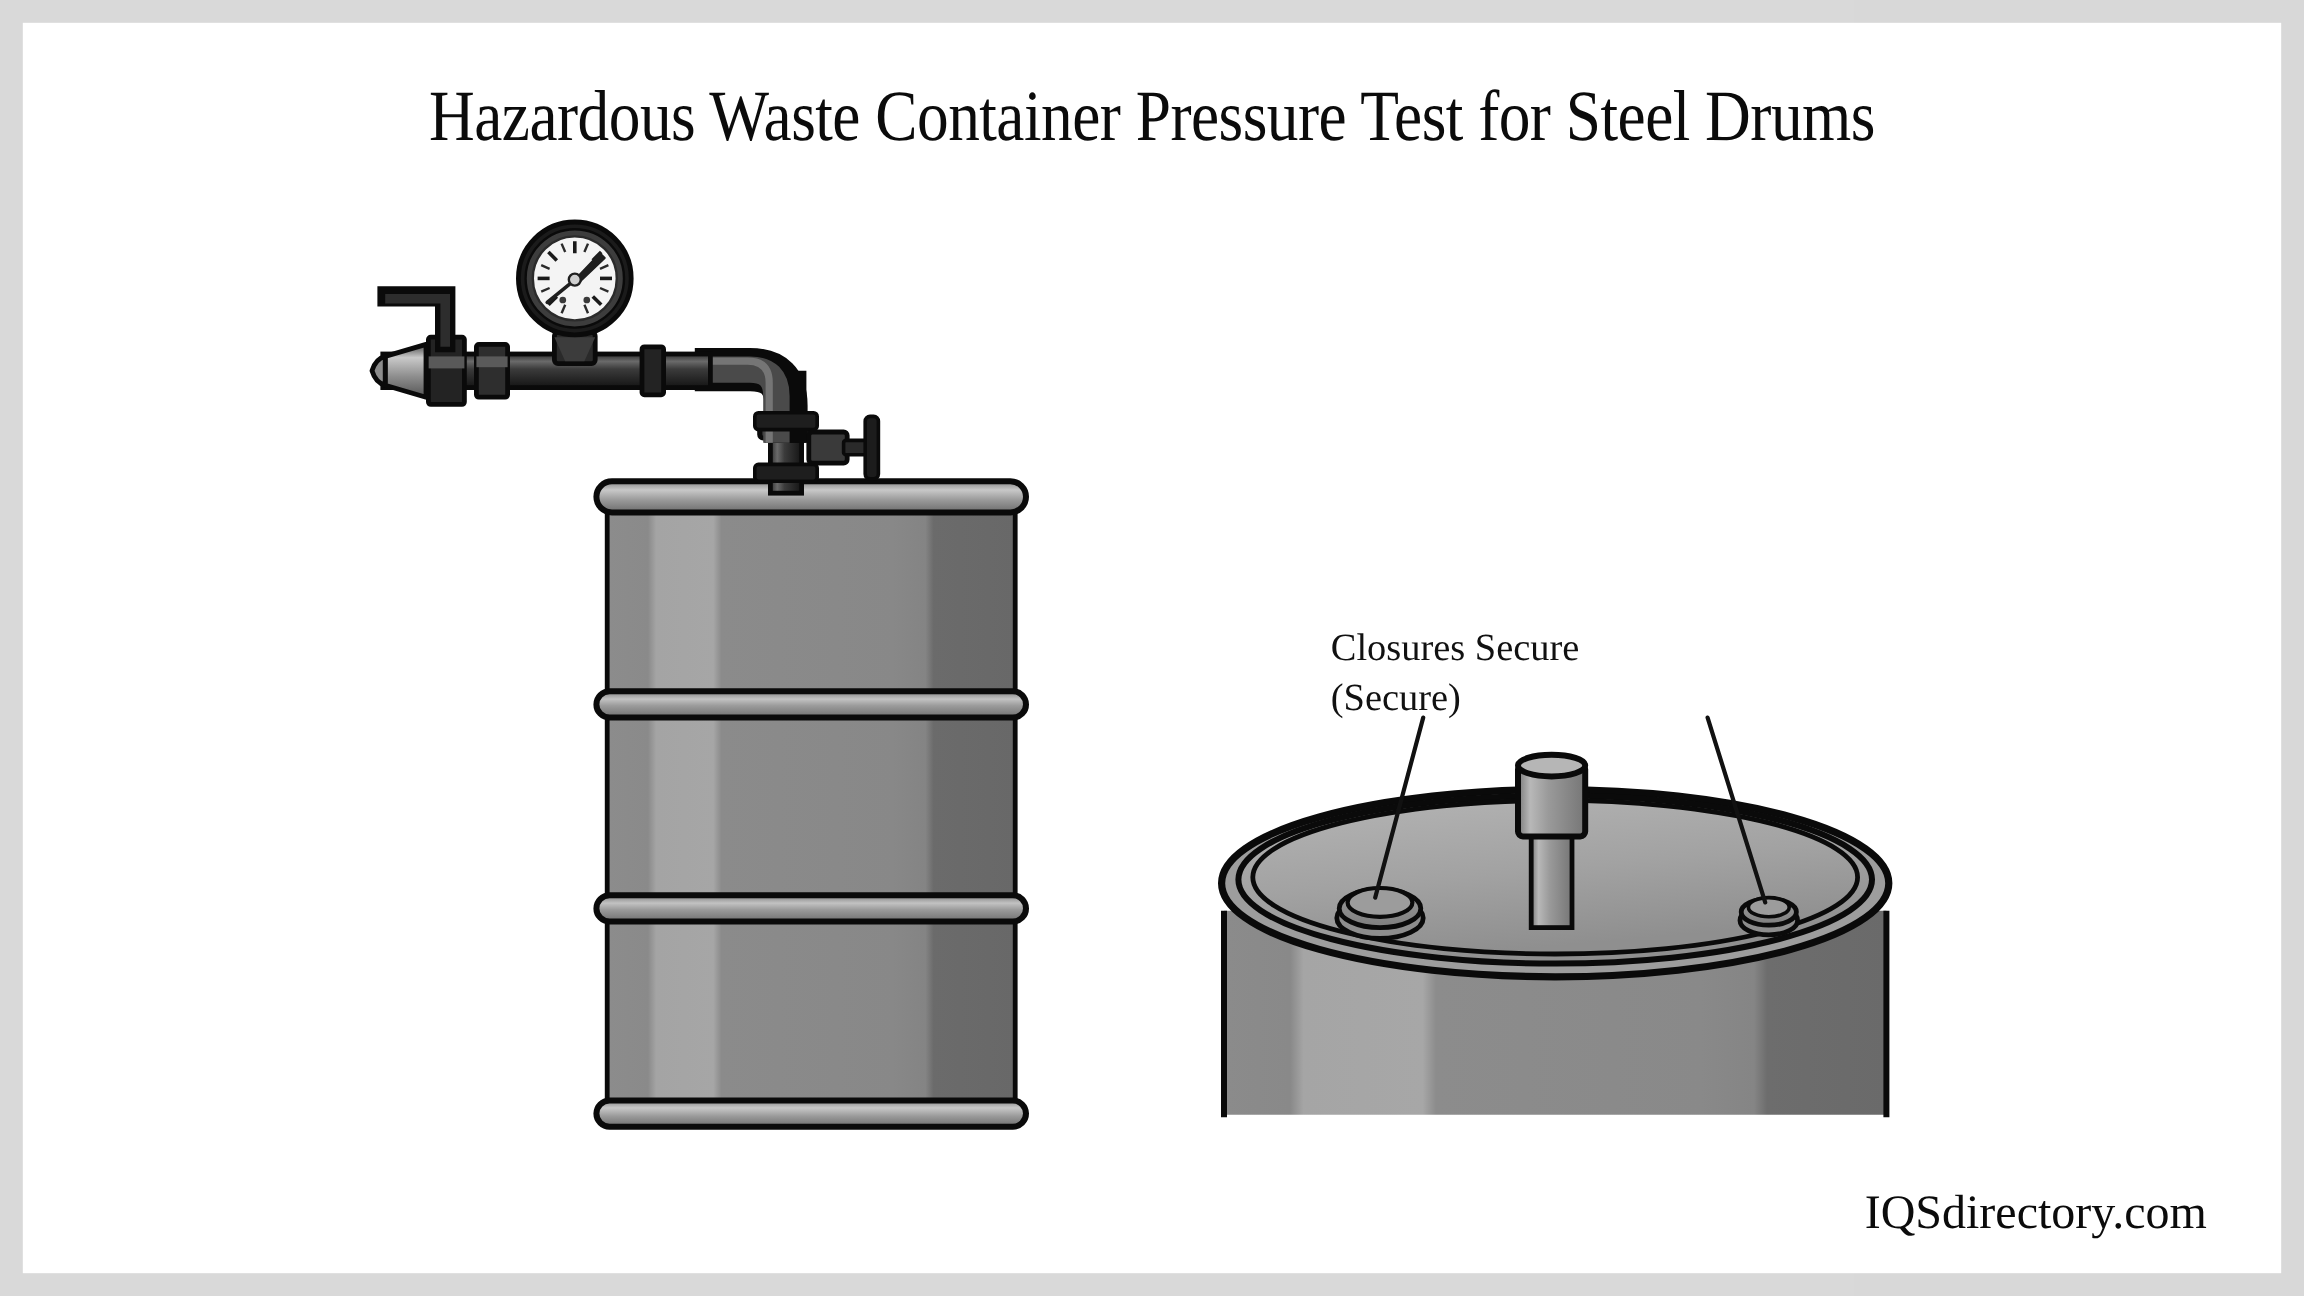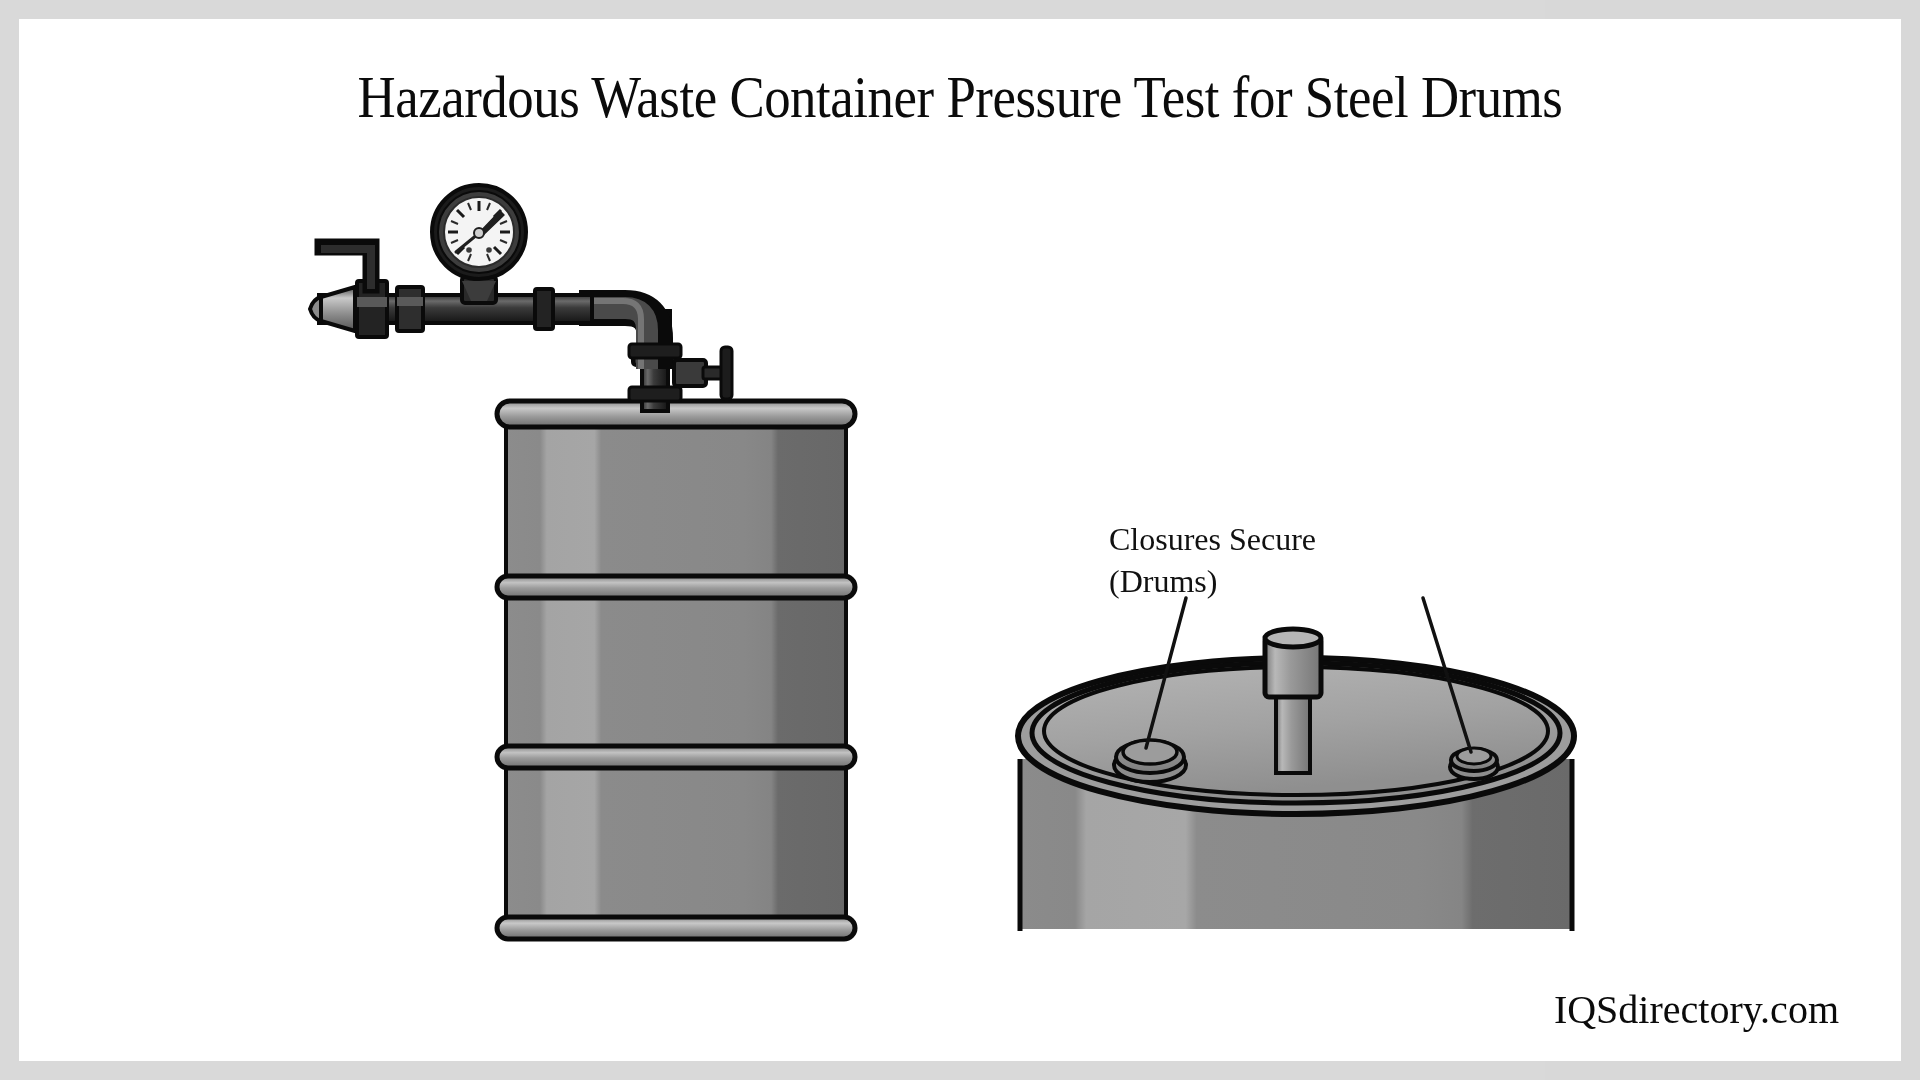--- a/index.html
+++ b/index.html
@@ -274,19 +274,19 @@
           <ellipse cx="1274" cy="619" rx="28" ry="9" fill="#b6b6b6" stroke="#0a0a0a" stroke-width="5"></ellipse>
         </g>
 
         <line x1="1167" y1="579" x2="1127" y2="729" stroke="#111111" stroke-width="3.5" stroke-linecap="round"></line>
         <line x1="1404" y1="579" x2="1452" y2="733" stroke="#111111" stroke-width="3.5" stroke-linecap="round"></line>
       </g>
     </svg>
 
     <div id="callout-label">
       <span>Closures Secure</span>
-      <span class="l2">(Drums)</span>
+      <span class="l2">(Secure)</span>
     </div>
 
     <div id="watermark">IQSdirectory.com</div>
 
   </div>
 </div>
 
 </body></html>

